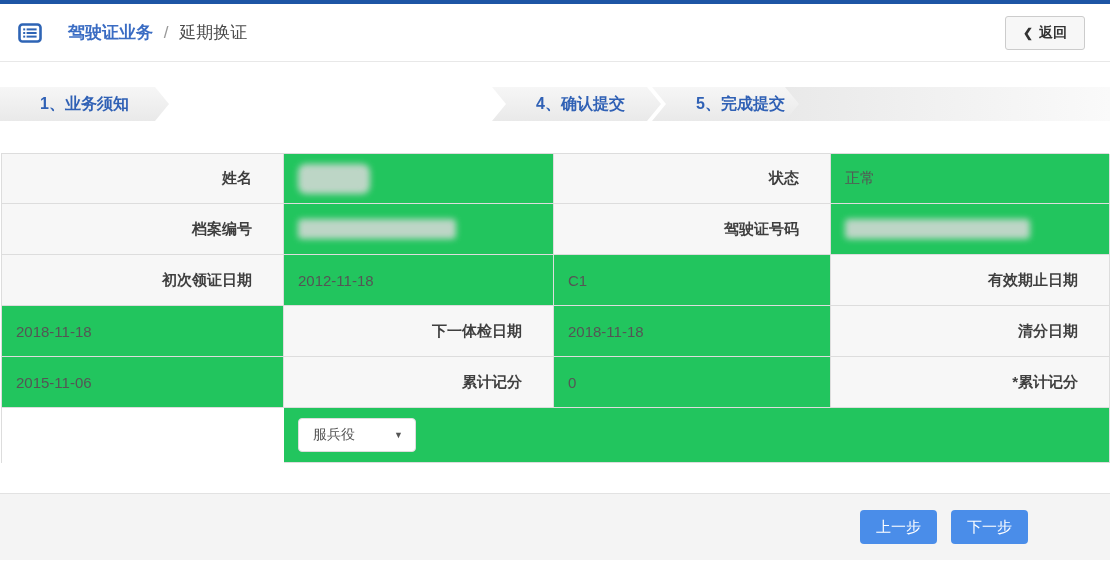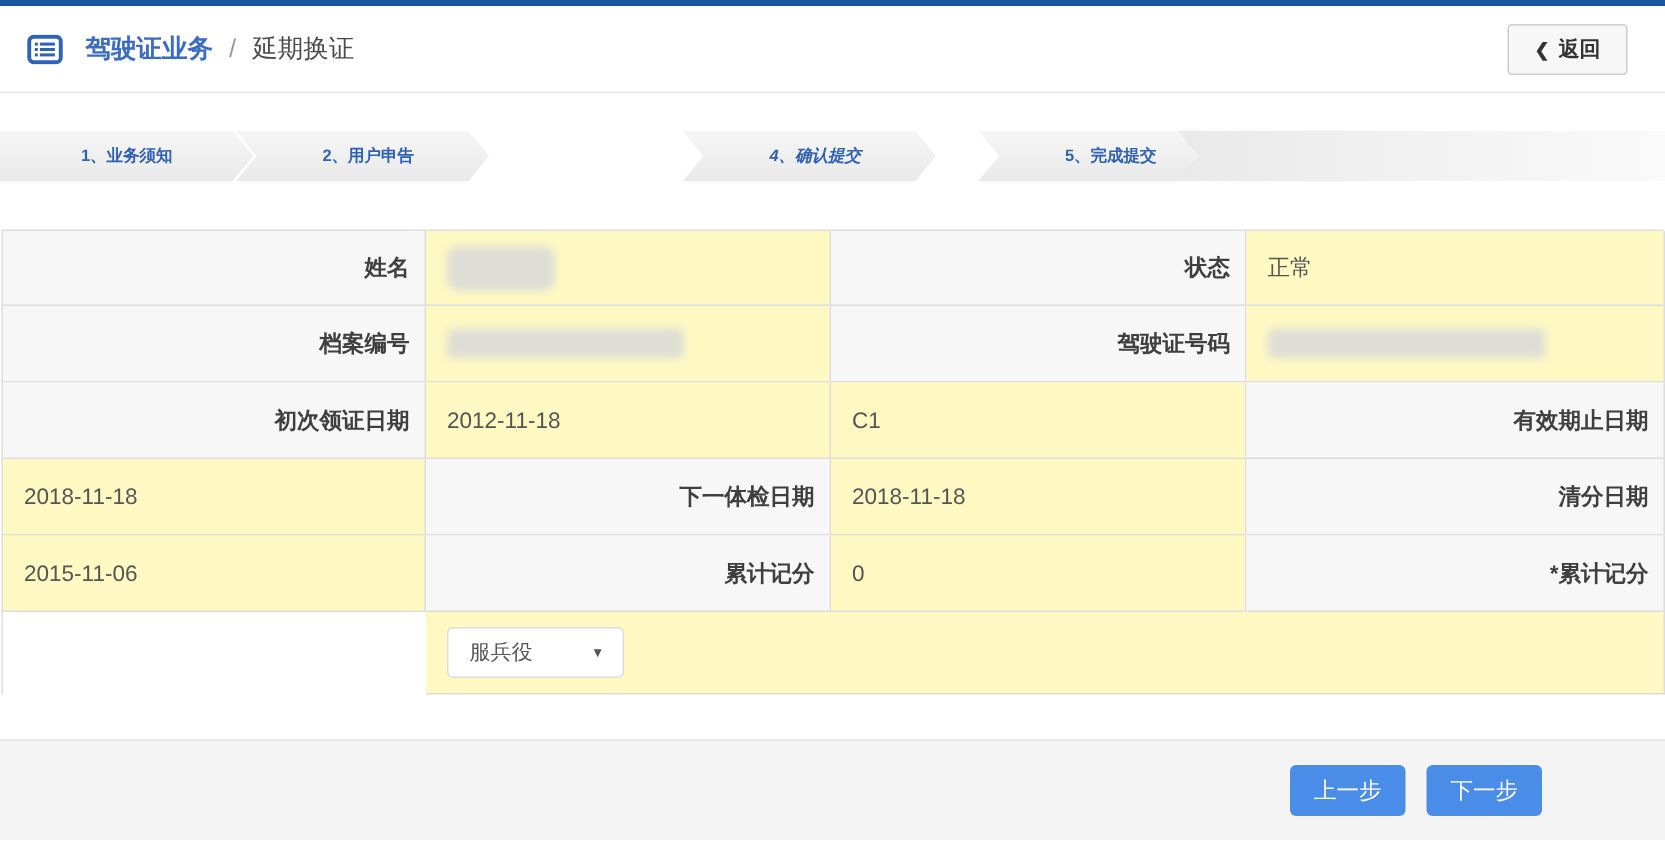--- a/index.html
+++ b/index.html
@@ -15,21 +15,21 @@
   
   .header {
     height: 58px;
     display: flex;
     align-items: center;
     justify-content: space-between;
     padding: 0 25px 0 18px;
     border-bottom: 1px solid #e8e8e8;
     background: #fff;
   }
-  .header-left { display: flex; align-items: center; gap: 15px; }
+  .header-left { display: flex; align-items: center; gap: 26px; }
   .doc-icon { width: 24px; height: 20px; display: block; }
   .page-title { font-size: 17px; }
   .title-primary { color: #3a6cc3; font-weight: bold; }
   .title-sep { color: #999; margin: 0 6px; font-weight: normal; }
   .title-secondary { color: #4a4a4a; font-weight: normal; }
   .back-btn {
     display: inline-flex;
     align-items: center;
     gap: 6px;
     background: #f7f7f7;
@@ -50,41 +50,41 @@
     margin-top: 25px;
     background: #fff;
   }
   .step-tab {
     position: absolute;
     top: 0;
     height: 34px;
     width: 169px;
     line-height: 34px;
     text-align: center;
-    font-size: 11px;
+    font-size: 16px;
     font-weight: bold;
     color: #3061b5;
     background: linear-gradient(180deg, #f6f6f6 0%, #e9e9e9 100%);
     cursor: pointer;
   }
   .step-first {
     clip-path: polygon(0 0, 155px 0, 100% 50%, 155px 100%, 0 100%);
   }
   .step-mid {
     clip-path: polygon(0 0, 155px 0, 100% 50%, 155px 100%, 0 100%, 14px 50%);
     padding-left: 8px;
   }
   .step-active {
     background: linear-gradient(180deg, #4594ee 0%, #1f6fd9 100%);
     color: #ffffff;
   }
   .step-1 { left: 0; }
   .step-2 { left: 157px; }
   .step-3 { left: 314px; }
-  .step-4 { left: 455px; font-style: italic; }
+  .step-4 { left: 492px; }
   .step-5 { left: 652px; }
   .steps-filler {
     position: absolute;
     top: 0;
     left: 785px;
     width: 325px;
     height: 34px;
     background: linear-gradient(90deg, #e9e9e9 0%, #fafafa 100%);
     clip-path: polygon(0 0, 100% 0, 100% 100%, 0 100%, 14px 50%);
   }
@@ -101,26 +101,26 @@
   .cell {
     border-right: 1px solid #dddddd;
     border-bottom: 1px solid #dddddd;
     display: flex;
     align-items: center;
     font-size: 15px;
   }
   .cell-label {
     background: #f7f7f7;
     justify-content: flex-end;
-    padding-right: 10px;
+    padding-right: 31px;
     color: #3f3f3f;
     font-weight: bold;
   }
   .cell-value {
-    background: #fef9c3;
+    background: #22c55e;
     padding-left: 14px;
     color: #555;
   }
   .cell-span3 { grid-column: 2 / 5; }
 
   
   .blob {
     background: #d9d9d9;
     filter: blur(3px);
     opacity: 0.85;
@@ -194,21 +194,20 @@
     </div>
   </div>
   <button class="back-btn">
     <span class="back-chevron">❮</span>
     <span>返回</span>
   </button>
 </div>
 
 <div class="steps-bar">
   <div class="step-tab step-first step-1">1、业务须知</div>
-  <div class="step-tab step-mid step-2">2、用户申告</div>
   <div class="step-tab step-mid step-4">4、确认提交</div>
   <div class="step-tab step-mid step-5">5、完成提交</div>
   <div class="steps-filler"></div>
 </div>
 
 <div class="info-table">
 
   <div class="cell cell-label">姓名</div>
   <div class="cell cell-value">
     <span class="blob blob-name"></span>

